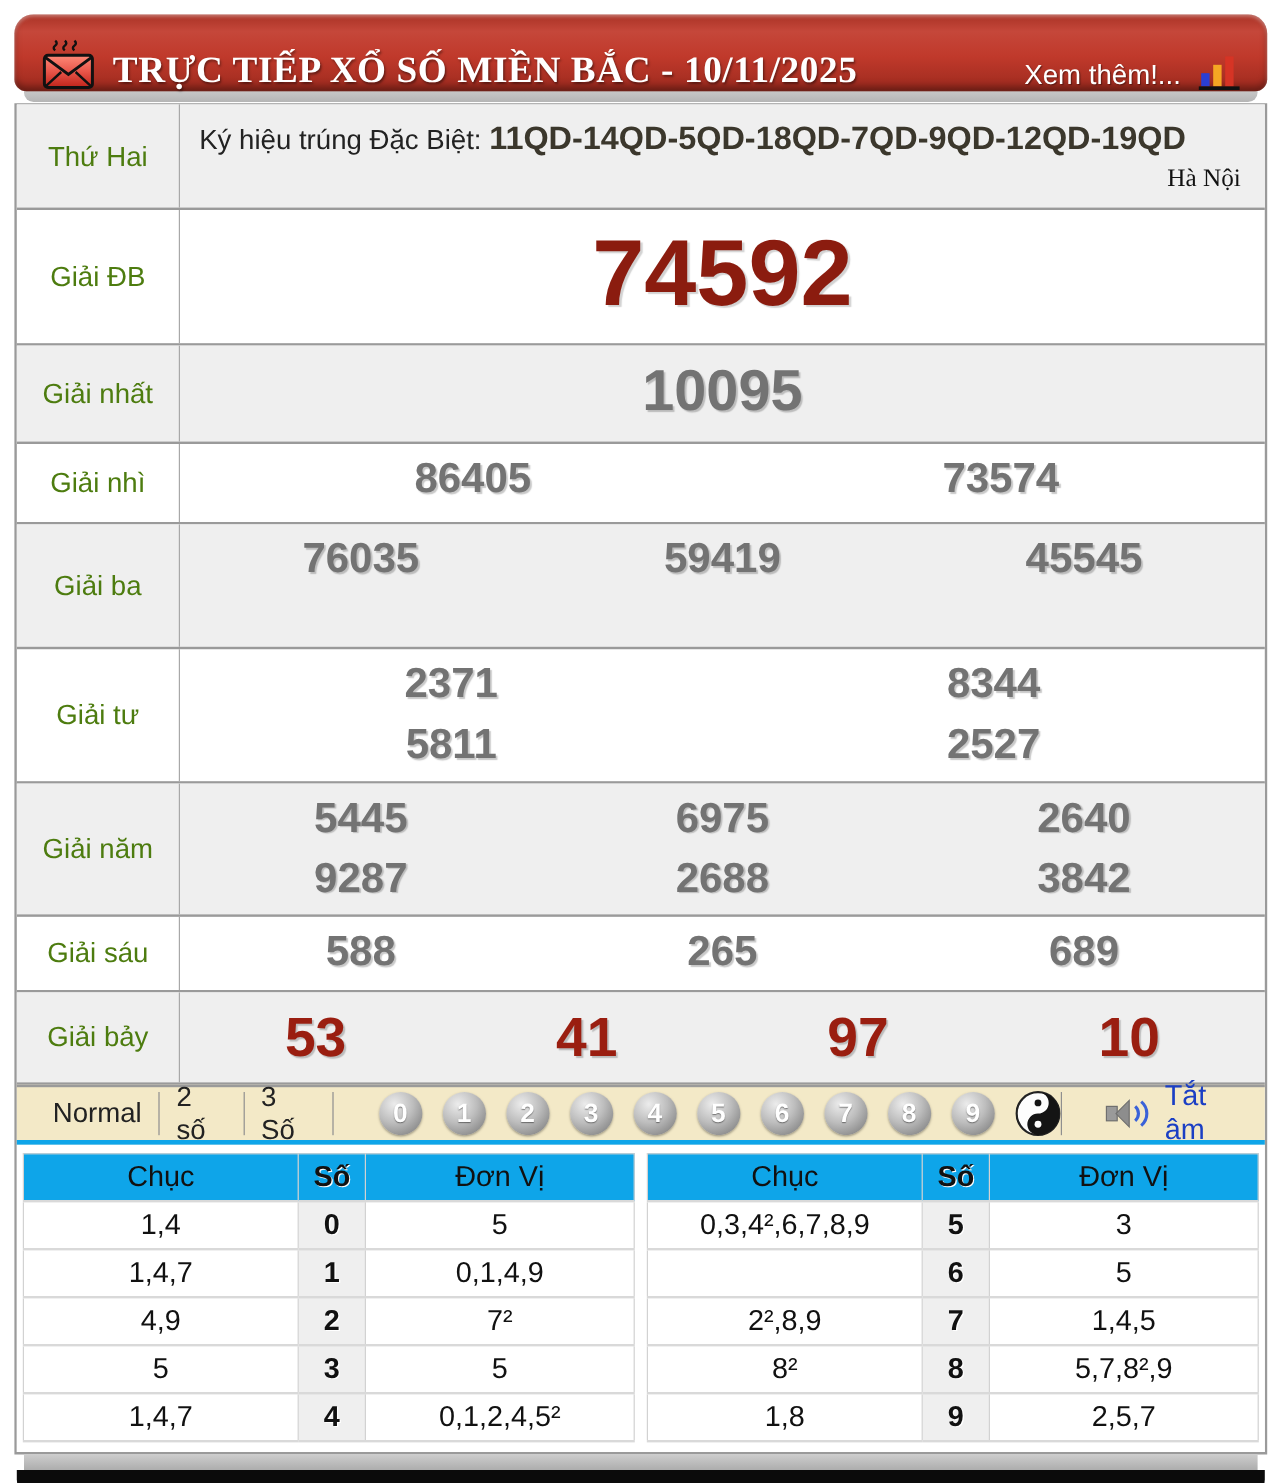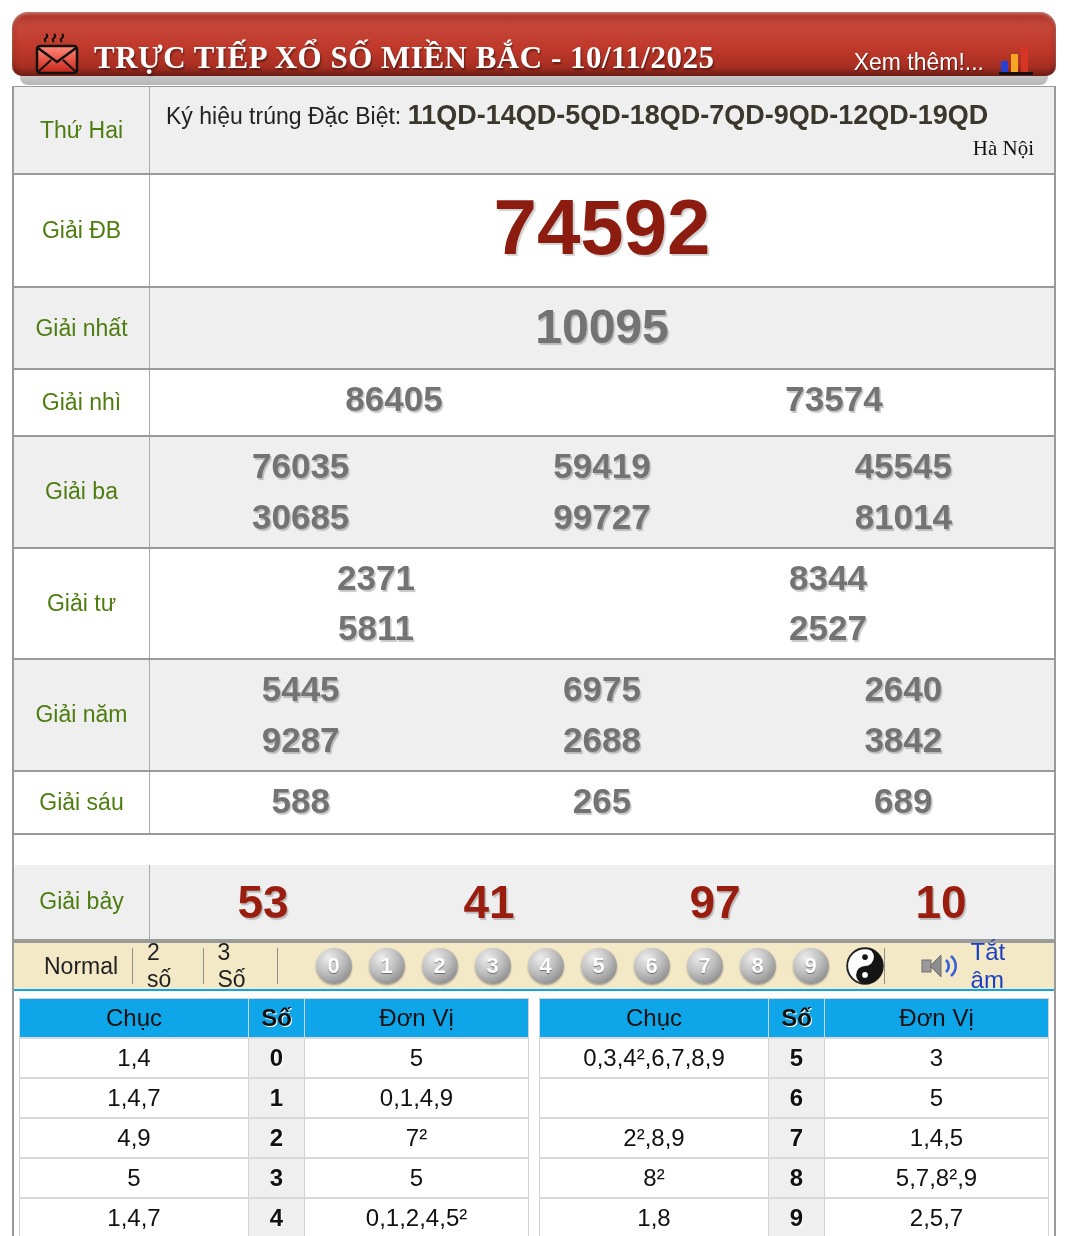--- a/index.html
+++ b/index.html
@@ -45,21 +45,21 @@
   .inforow { min-height:88px; }
   .info-content { flex:1; position:relative; padding:8px 18px 6px 16px; font-size:23px; line-height:1.55; }
   .sign-codes { font-weight:bold; font-size:27px; color:#3b372c; }
   .province {
     position:absolute; right:20px; bottom:8px;
     font-family:"Liberation Serif", serif; font-size:21px; color:#111;
   }
 
   
   .ctrl {
-    background:#f3e9c7; border-top:2px solid #9a9a9a; border-bottom:2px solid #0ea5e9;
+    background:#f3e9c7; border-top:2px solid #9a9a9a; border-bottom:4px solid #0ea5e9;
     height:50px; display:flex; align-items:center; padding:0 16px;
   }
   .mode { font-size:23px; color:#222; padding:0 14px; cursor:pointer; }
   .vdiv { width:1px; height:36px; background:#8f8f8f; }
   .balls { display:flex; gap:17px; margin-left:38px; align-items:center; }
   .ball {
     width:36px; height:36px; border-radius:50%;
     background:radial-gradient(circle at 35% 28%, #ececec 0%, #bdbdbd 45%, #909090 78%, #7b7b7b 100%);
     box-shadow:0 1px 2px rgba(0,0,0,.35);
     color:#fff; font-weight:bold; font-size:22px; display:flex; align-items:center; justify-content:center;
@@ -162,25 +162,20 @@
     </div>
 
     <div class="prow alt" style="min-height:104px;">
       <div class="lbl">Giải ba</div>
       <div class="content">
         <div class="num-line">
           <div class="num-cell"><span class="num size-md">76035</span></div>
           <div class="num-cell"><span class="num size-md">59419</span></div>
           <div class="num-cell"><span class="num size-md">45545</span></div>
         </div>
-        <div class="num-line">
-          <div class="num-cell"><span class="num size-md">30685</span></div>
-          <div class="num-cell"><span class="num size-md">99727</span></div>
-          <div class="num-cell"><span class="num size-md">81014</span></div>
-        </div>
       </div>
     </div>
 
     <div class="prow" style="min-height:104px;">
       <div class="lbl">Giải tư</div>
       <div class="content">
         <div class="num-line">
           <div class="num-cell"><span class="num size-md">2371</span></div>
           <div class="num-cell"><span class="num size-md">8344</span></div>
         </div>
@@ -211,21 +206,21 @@
       <div class="lbl">Giải sáu</div>
       <div class="content">
         <div class="num-line">
           <div class="num-cell"><span class="num size-md">588</span></div>
           <div class="num-cell"><span class="num size-md">265</span></div>
           <div class="num-cell"><span class="num size-md">689</span></div>
         </div>
       </div>
     </div>
 
-    <div class="prow alt" style="min-height:70px;margin-top:30px;">
+    <div class="prow alt" style="min-height:70px;">
       <div class="lbl">Giải bảy</div>
       <div class="content">
         <div class="num-line">
           <div class="num-cell"><span class="num size-7">53</span></div>
           <div class="num-cell"><span class="num size-7">41</span></div>
           <div class="num-cell"><span class="num size-7">97</span></div>
           <div class="num-cell"><span class="num size-7">10</span></div>
         </div>
       </div>
     </div>

